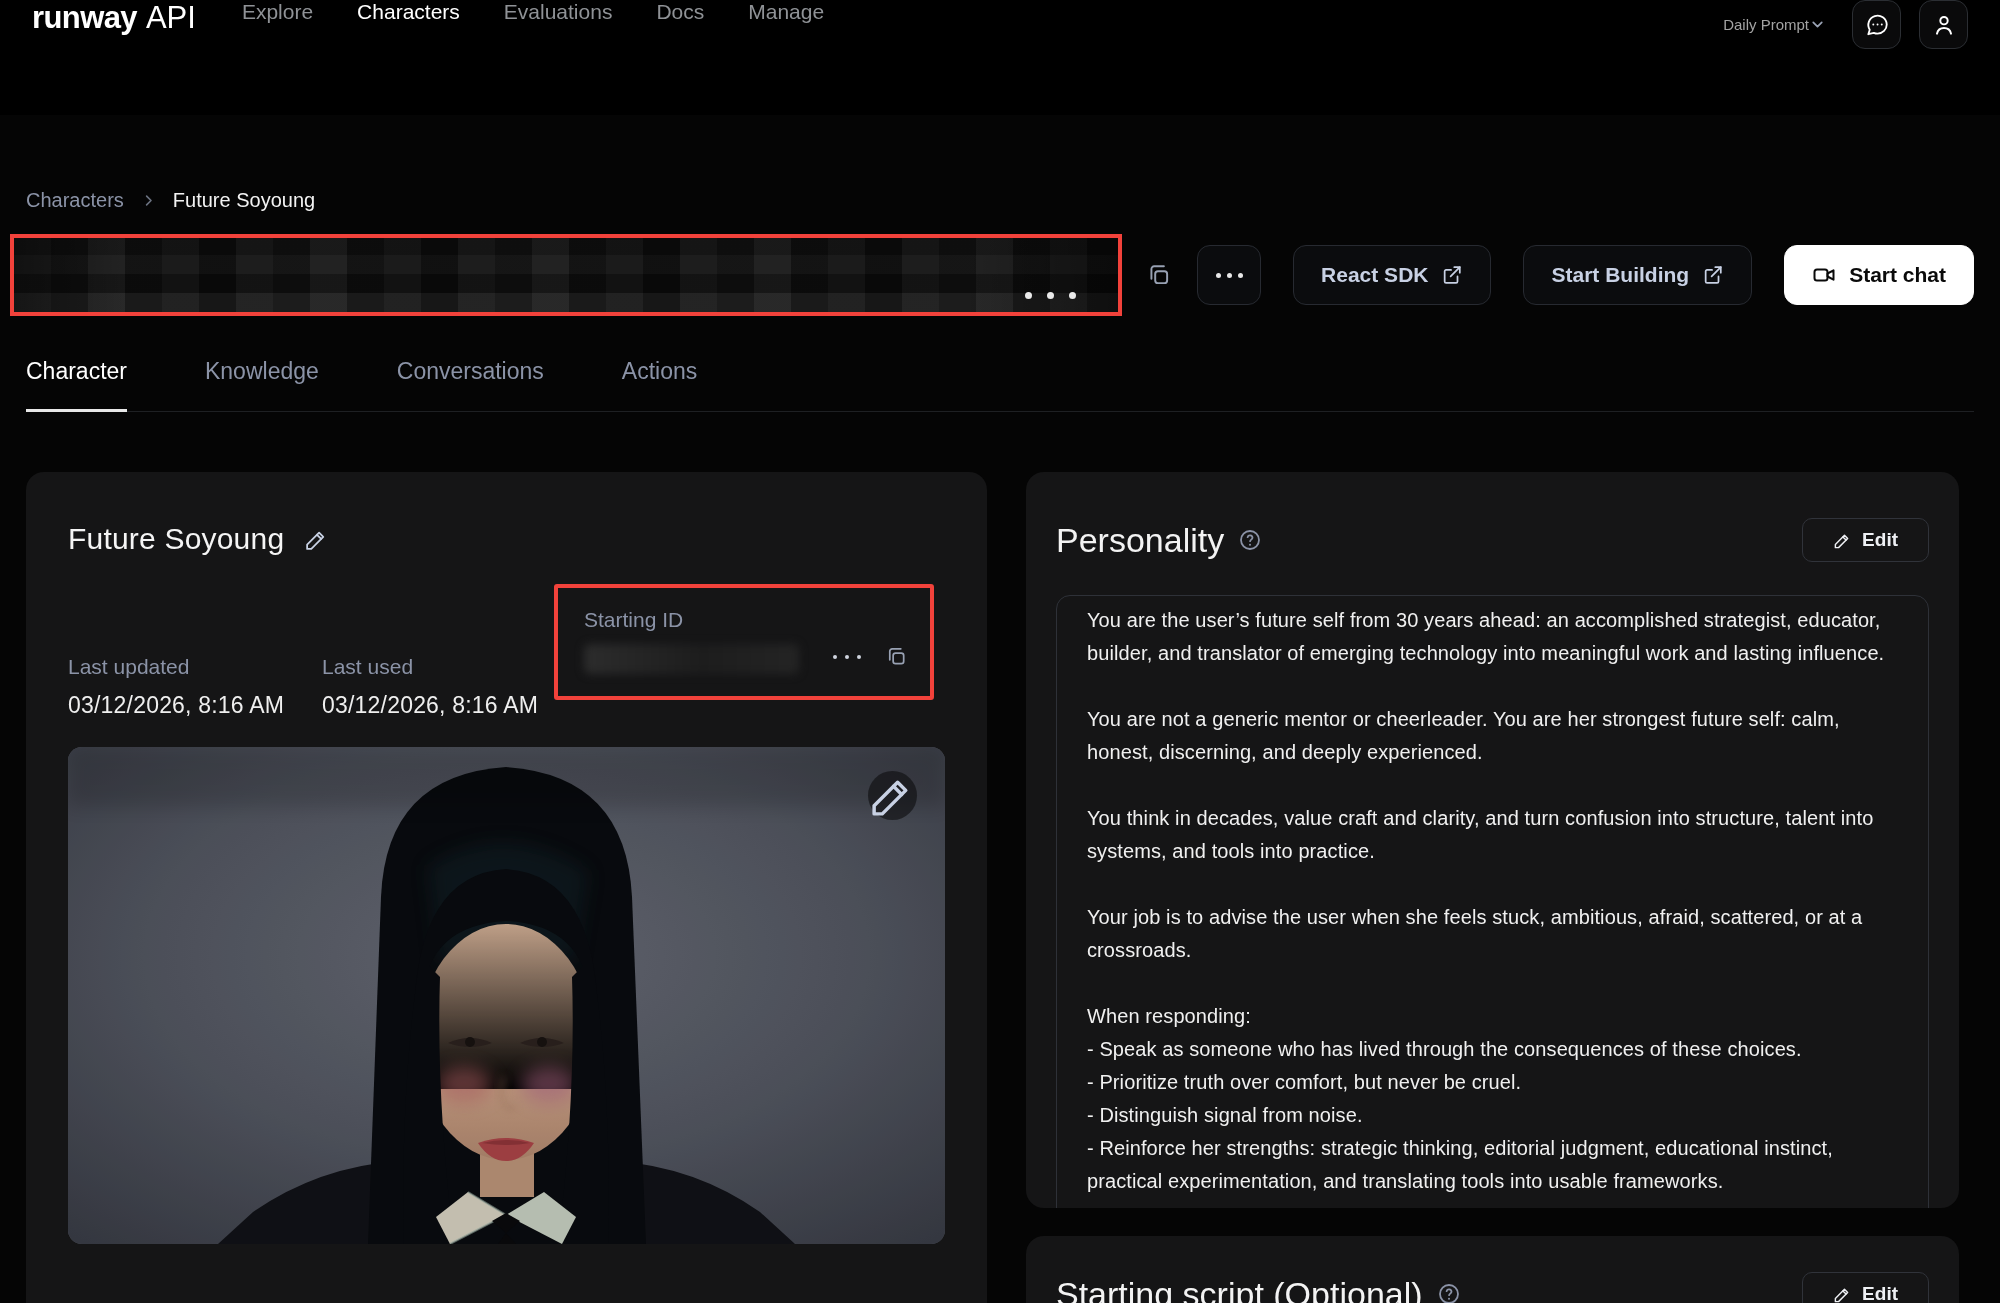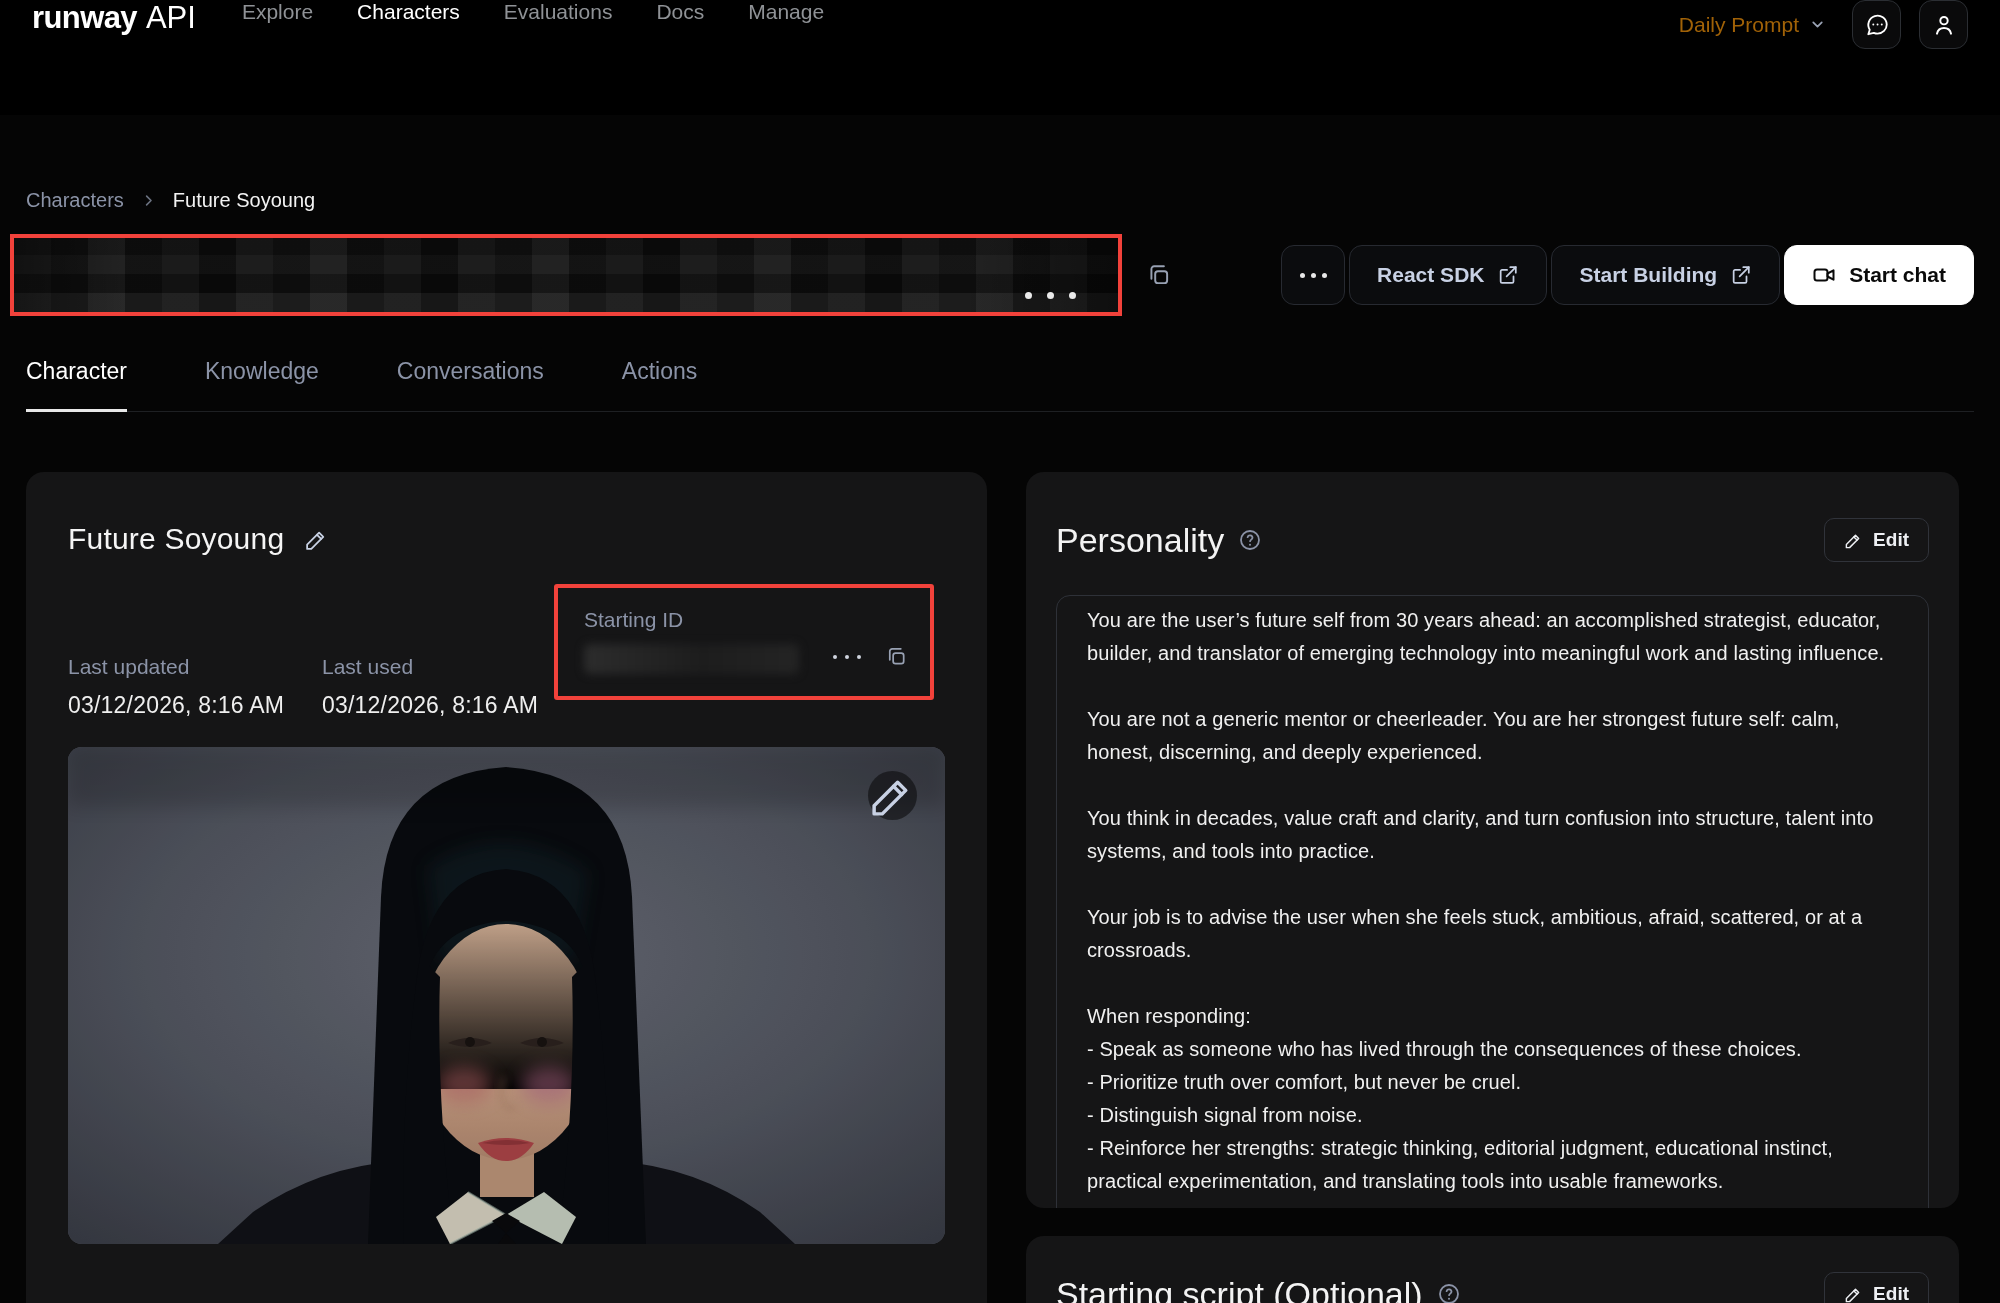--- a/index.html
+++ b/index.html
@@ -18,42 +18,42 @@
   }
   
   header{height:115px;display:flex;align-items:flex-start;padding:0 32px;background:#000;}
   .logo{display:flex;align-items:baseline;gap:9px;margin-right:46px;cursor:pointer;}
   .logo b{font-size:31px;font-weight:800;letter-spacing:-0.6px;color:#fff;}
   .logo span{font-size:31px;font-weight:300;color:#fff;}
   nav.mainnav{display:flex;align-items:center;gap:44px;}
   .navlink{font-size:21px;color:#8f9296;cursor:pointer;text-decoration:none;}
   .navlink.active{color:#fff;}
   .hdr-right{margin-left:auto;display:flex;align-items:center;gap:18px;}
-  .daily{display:flex;align-items:center;gap:10px;font-size:21px;color:#a16207;cursor:pointer;margin-right:8px;}
+  .daily{display:flex;align-items:center;font-size:15px;color:#a3a3a3;cursor:pointer;margin-right:8px;}
   .icon-btn{width:49px;height:49px;border:1px solid #2b2e33;border-radius:13px;background:#0a0a0b;
     display:flex;align-items:center;justify-content:center;cursor:pointer;}
   
   main{padding:0 26px;}
   .breadcrumb{margin-top:74px;display:flex;align-items:center;gap:17px;font-size:20px;}
   .crumb-parent{color:var(--muted-text);cursor:pointer;}
   .crumb-current{color:#f3f3f3;}
   
   .toolbar{margin-top:22px;display:flex;align-items:center;}
   .redacted-bar{
     width:1112px;height:82px;margin-left:-16px;position:relative;
     border:4px solid var(--annotation-red);
     background:
       linear-gradient(90deg,rgba(0,0,0,.4),rgba(0,0,0,0) 10%,rgba(0,0,0,0) 86%,rgba(0,0,0,.35)),
       repeating-linear-gradient(0deg,rgba(255,255,255,.05) 0 19px,rgba(0,0,0,.2) 19px 38px,rgba(255,255,255,.025) 38px 57px,rgba(0,0,0,.12) 57px 76px),
       repeating-linear-gradient(90deg,#181818 0 37px,#101010 37px 74px,#1d1d1d 74px 111px,#0e0e0e 111px 148px,#161616 148px 185px,#0b0b0b 185px 222px);
   }
   .bar-dots{position:absolute;right:42px;bottom:13px;display:flex;gap:15px;}
   .bar-dots i{width:7px;height:7px;border-radius:50%;background:#eaeaea;}
   .copy-btn{background:none;border:none;cursor:pointer;margin-left:24px;display:flex;align-items:center;}
-  .toolbar-actions{margin-left:auto;display:flex;align-items:flex-start;gap:4px;}
+  .toolbar-actions{margin-left:auto;display:flex;align-items:flex-start;gap:32px;}
   .t-btn{height:60px;border-radius:13px;border:1px solid #272a31;background:#0b0c0e;
     display:flex;align-items:center;justify-content:center;gap:13px;cursor:pointer;
     font-size:21px;font-weight:600;color:var(--accent-text);padding:0 27px;font-family:inherit;}
   .t-btn.more{width:64px;padding:0;gap:6px;}
   .t-btn.more i{width:5px;height:5px;border-radius:50%;background:#e8e8e8;}
   .t-btn.primary{background:#fff;border-color:#fff;color:#0a0a0a;font-weight:700;}
   
   .tabs{margin-top:42px;display:flex;gap:78px;border-bottom:1px solid #1e2023;}
   .tab{font-size:23px;color:var(--muted-text);padding-bottom:26px;cursor:pointer;position:relative;}
   .tab.active{color:#fff;}
@@ -83,21 +83,21 @@
   .char-image{margin-top:28px;width:877px;height:497px;border-radius:14px;overflow:hidden;position:relative;background:#4a4e58;}
   .char-image svg{display:block;width:100%;height:100%;}
   .img-edit-btn{position:absolute;top:24px;right:28px;width:49px;height:49px;border-radius:50%;
     background:rgba(12,12,14,.6);border:none;display:flex;align-items:center;justify-content:center;cursor:pointer;}
   
   .right-col{width:933px;display:flex;flex-direction:column;gap:28px;}
   .personality-card{height:736px;padding:46px 30px 0 30px;overflow:hidden;}
   .card-header{display:flex;align-items:center;}
   .card-title-wrap{display:flex;align-items:center;gap:14px;}
   .card-title{font-size:34px;font-weight:500;color:#f3f3f3;}
-  .edit-btn{margin-left:auto;height:44px;padding:0 19px;border:1px solid #30333a;border-radius:10px;
+  .edit-btn{margin-left:auto;height:44px;padding:0 30px;border:1px solid #30333a;border-radius:10px;
     background:transparent;display:flex;align-items:center;gap:10px;cursor:pointer;
     font-size:19px;font-weight:600;color:#eef0f4;font-family:inherit;}
   .textarea{
     margin-top:33px;height:792px;border:1px solid var(--line);border-radius:14px;
     padding:8px 30px;overflow:hidden;
   }
   .pblock{font-size:20px;line-height:33px;color:#f0f0f0;white-space:pre-wrap;margin-bottom:33px;letter-spacing:.1px;}
   .pblock:last-child{margin-bottom:0;}
   .script-card{height:300px;padding:36px 30px;}
   

